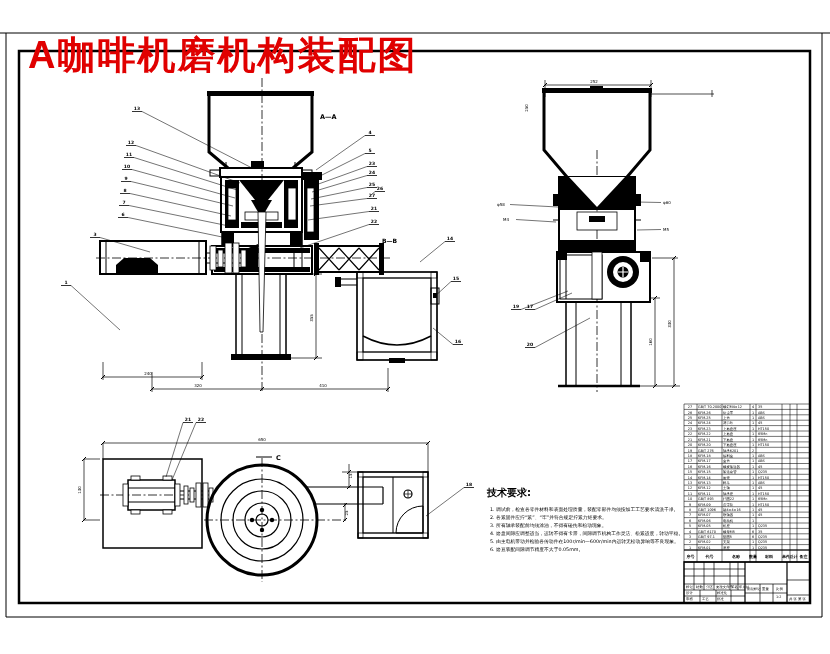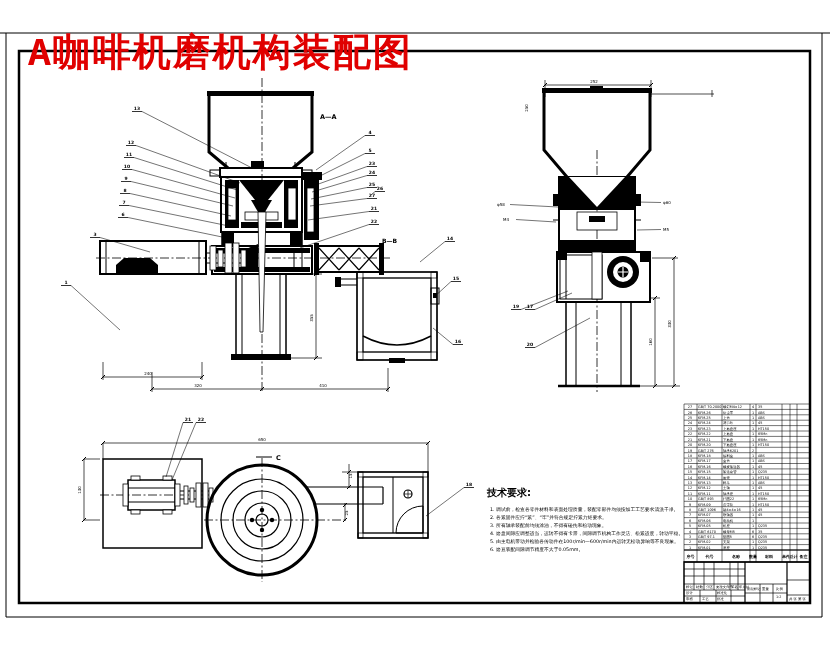--- a/index.html
+++ b/index.html
@@ -1,19 +1,19 @@
 <!DOCTYPE html>
 <html><head>
 <meta charset="utf-8">
 <style>
   html,body{margin:0;padding:0;background:#fff;}
   .stage{position:relative;width:830px;height:654px;background:#ffffff;overflow:hidden;
          font-family:"DejaVu Sans",sans-serif;}
   .stage svg{position:absolute;left:0;top:0;font-family:"DejaVu Sans",sans-serif;}
-  .drawing-title{position:absolute;left:28px;top:36px;font-family:Liberation Mono, monospace;
+  .drawing-title{position:absolute;left:28px;top:36px;font-family:Liberation Sans, sans-serif;
          font-size:38px;font-weight:700;letter-spacing:2px;white-space:nowrap;line-height:1;}
   text{fill:#000;}
   .dd{stroke:#000;stroke-width:.8;stroke-dasharray:9 2.5 2 2.5;fill:none;}
   .s1{stroke:#000;stroke-width:1;fill:none;}
   .s07{stroke:#000;stroke-width:.7;fill:none;}
   .s12{stroke:#000;stroke-width:1.2;fill:none;}
   .s15{stroke:#000;stroke-width:1.5;fill:none;}
   .s2{stroke:#000;stroke-width:2;fill:none;}
   .s25{stroke:#000;stroke-width:2.5;fill:none;}
   .s3{stroke:#000;stroke-width:3;fill:none;}

